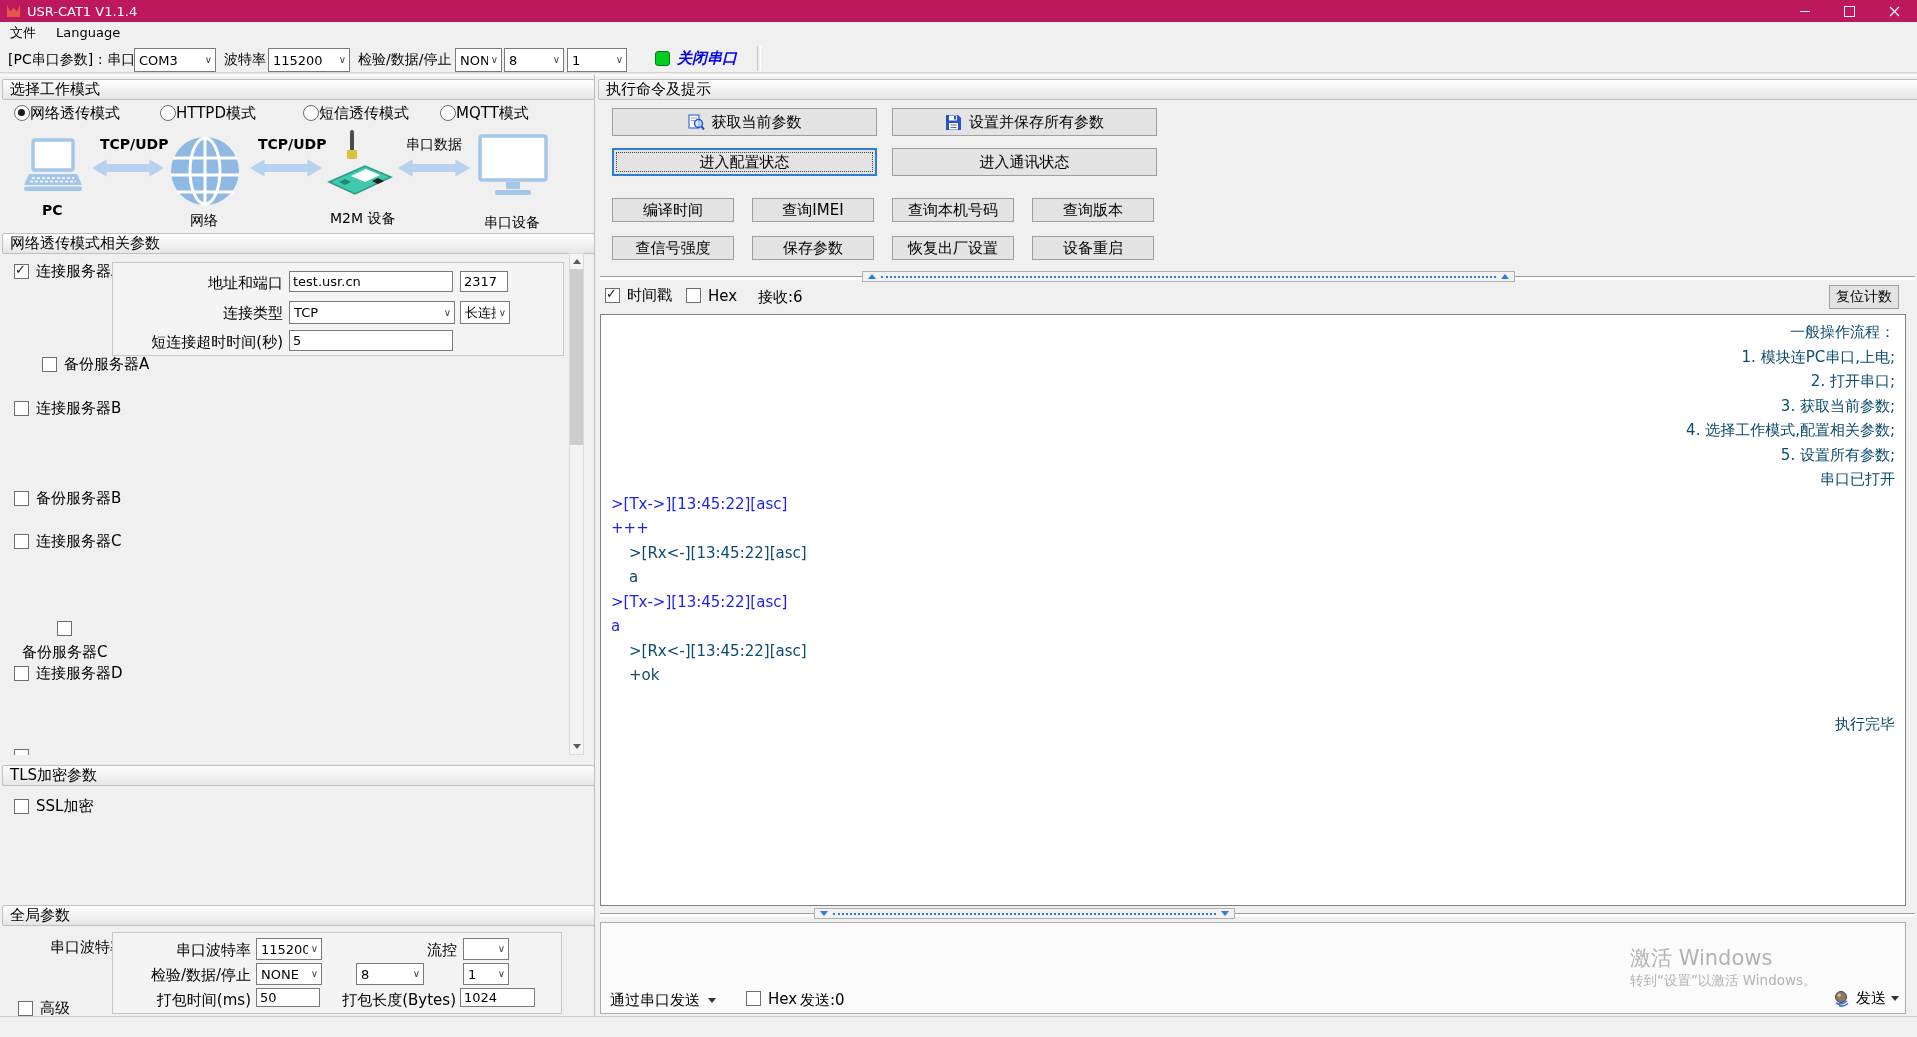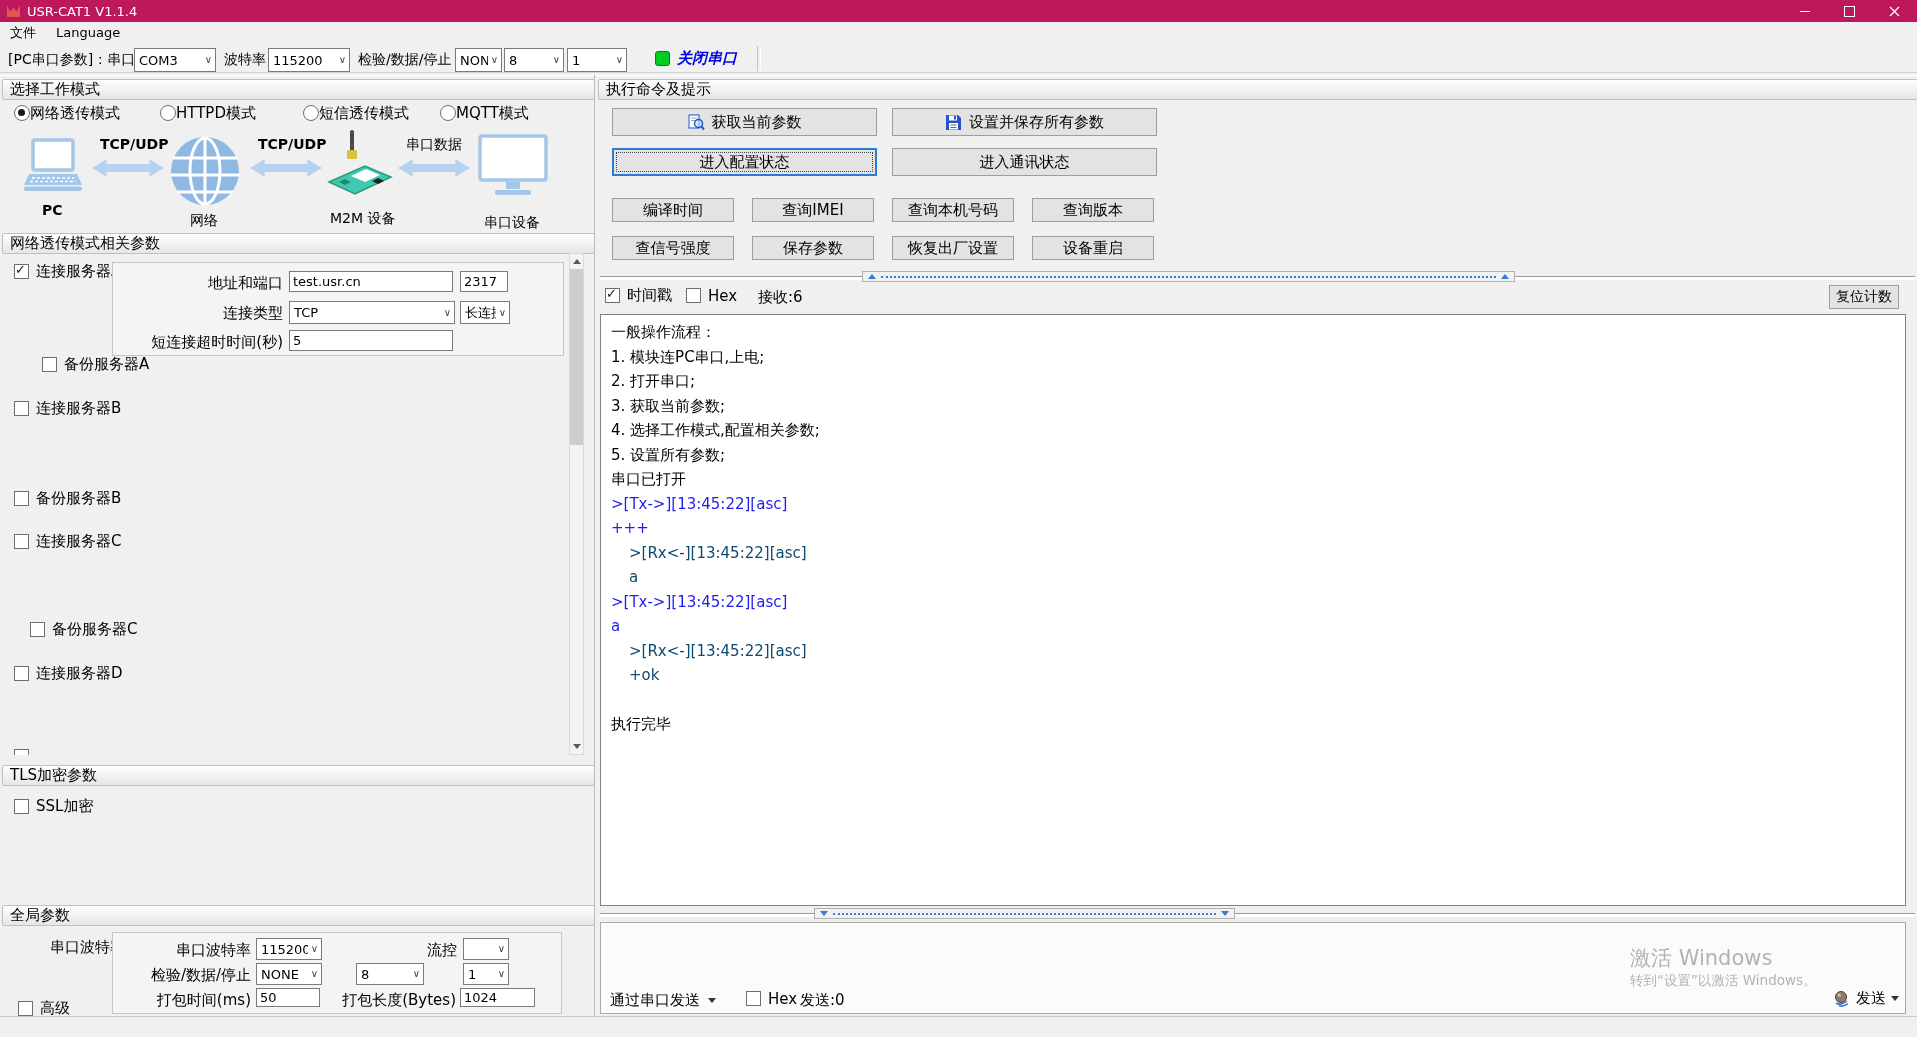--- a/index.html
+++ b/index.html
@@ -66,21 +66,21 @@
   .tri-down{width:0;height:0;border-left:4px solid transparent;border-right:4px solid transparent;border-top:5px solid #2f7cd6;}
   .vscroll{position:absolute;width:15px;background:#f3f3f3;border:1px solid #dadada;box-sizing:border-box;}
   .vs-arrow{position:absolute;left:0;width:13px;height:15px;display:flex;align-items:center;justify-content:center;}
   .g-tri-up{width:0;height:0;border-left:4px solid transparent;border-right:4px solid transparent;border-bottom:5px solid #5a5a5a;}
   .g-tri-down{width:0;height:0;border-left:4px solid transparent;border-right:4px solid transparent;border-top:5px solid #5a5a5a;}
   .vs-thumb{position:absolute;left:0;width:13px;background:#cdcdcd;}
 
   
   .logbox{position:absolute;background:#fff;border:1px solid #828282;overflow:hidden;padding:5px 10px;box-sizing:border-box;}
   .log-line{font-size:15px;line-height:24.5px;white-space:pre;}
-  .line-black{color:#000000;}
+  .line-black{color:#0c4a6e;text-align:right;}
   .line-blue{color:#1e1ef0;}
   .line-green{color:#0c4a6e;margin-left:18px;}
 
   .sendbox{position:absolute;background:#fbfbfb;border:1px solid #aaaaaa;box-sizing:border-box;}
   .small-arrow{display:inline-block;width:0;height:0;border-left:4px solid transparent;border-right:4px solid transparent;border-top:5px solid #333;}
   .watermark1{position:absolute;font-size:21px;color:rgba(118,118,118,0.55);white-space:nowrap;}
   .watermark2{position:absolute;font-size:13.5px;color:rgba(118,118,118,0.55);white-space:nowrap;}
   .statusstrip{position:absolute;left:0;top:1016px;width:1917px;height:21px;background:#f0f0f0;border-top:1px solid #cccccc;}
 
   .diagram-label{position:absolute;font-size:14px;white-space:nowrap;}
@@ -269,21 +269,21 @@
       <span class="lbl">连接服务器B</span>
     </div>
     <div class="cbrow" style="left:12px;top:237px;">
       <span class="cb"></span>
       <span class="lbl">备份服务器B</span>
     </div>
     <div class="cbrow" style="left:12px;top:280px;">
       <span class="cb"></span>
       <span class="lbl">连接服务器C</span>
     </div>
-    <div class="cbrow" style="left:28px;top:368px;">
+    <div class="cbrow" style="left:20px;top:368px;flex-direction:column;">
       <span class="cb"></span>
       <span class="lbl">备份服务器C</span>
     </div>
     <div class="cbrow" style="left:12px;top:412px;">
       <span class="cb"></span>
       <span class="lbl">连接服务器D</span>
     </div>
     <div class="abs" style="left:12px;top:496px;width:13px;height:5px;border:1px solid #6e6e6e;border-bottom:none;background:#fff;"></div>
   </div>
 

